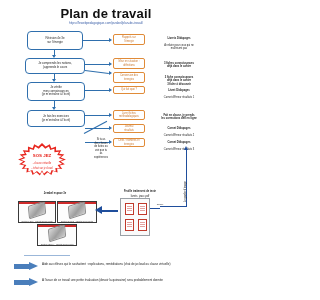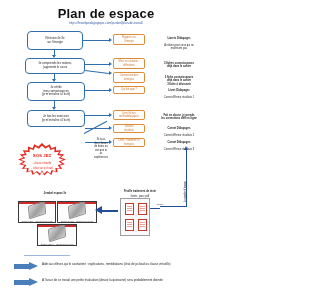--- a/index.html
+++ b/index.html
@@ -117,21 +117,21 @@
   .vlabel{
     position:absolute;font-size:2.6px;color:#1c1c1c;white-space:nowrap;
     transform:rotate(-90deg);transform-origin:left top;
   }
 </style>
 </head>
 <body>
 
 <div class="page">
 
-  <div class="title">Plan de espace</div>
+  <div class="title">Plan de travail</div>
   <div class="url">https://lewebpedagogique.com/jezabel/plan-de-travail/</div>
 
   <div class="node" style="left:27px;top:31px;width:56px;height:19px;white-space:pre-line;">Révision 4e 3e
 sur l'énergie</div>
 
   <div class="vline" style="left:54px;top:50px;height:5px;"></div>
   <div class="arrow-d" style="left:52px;top:55px;"></div>
 
   <div class="node" style="left:25px;top:58px;width:60px;height:16px;white-space:pre-line;">Je comprends les notions,
 j'apprends le cours</div>

